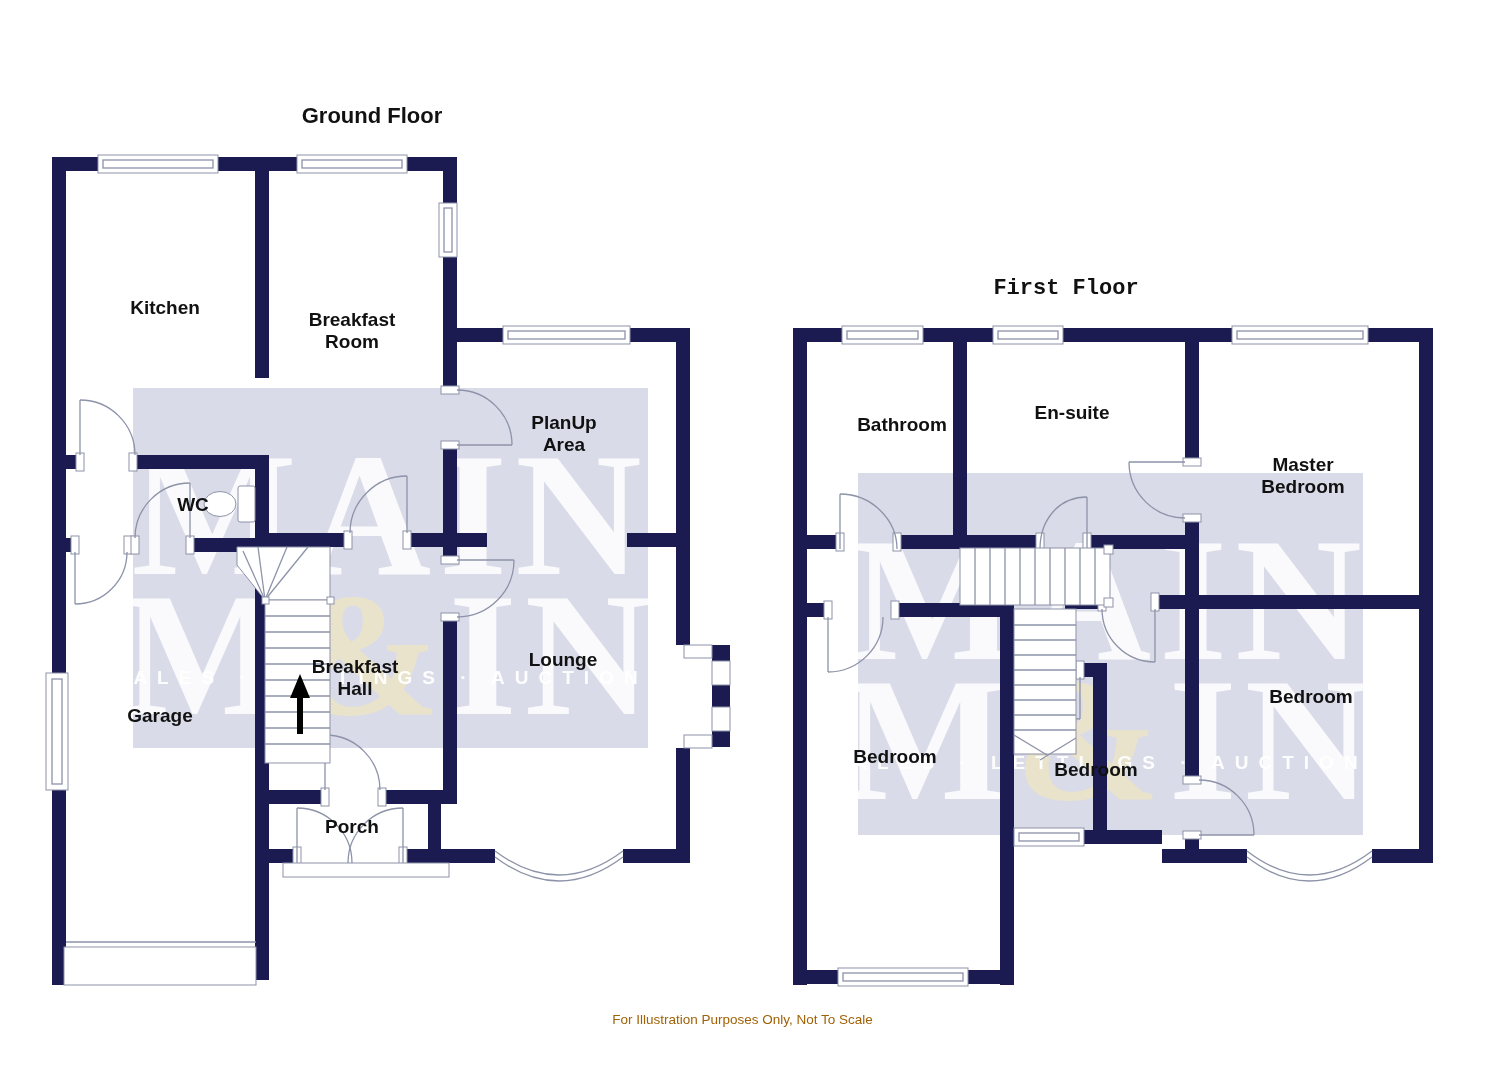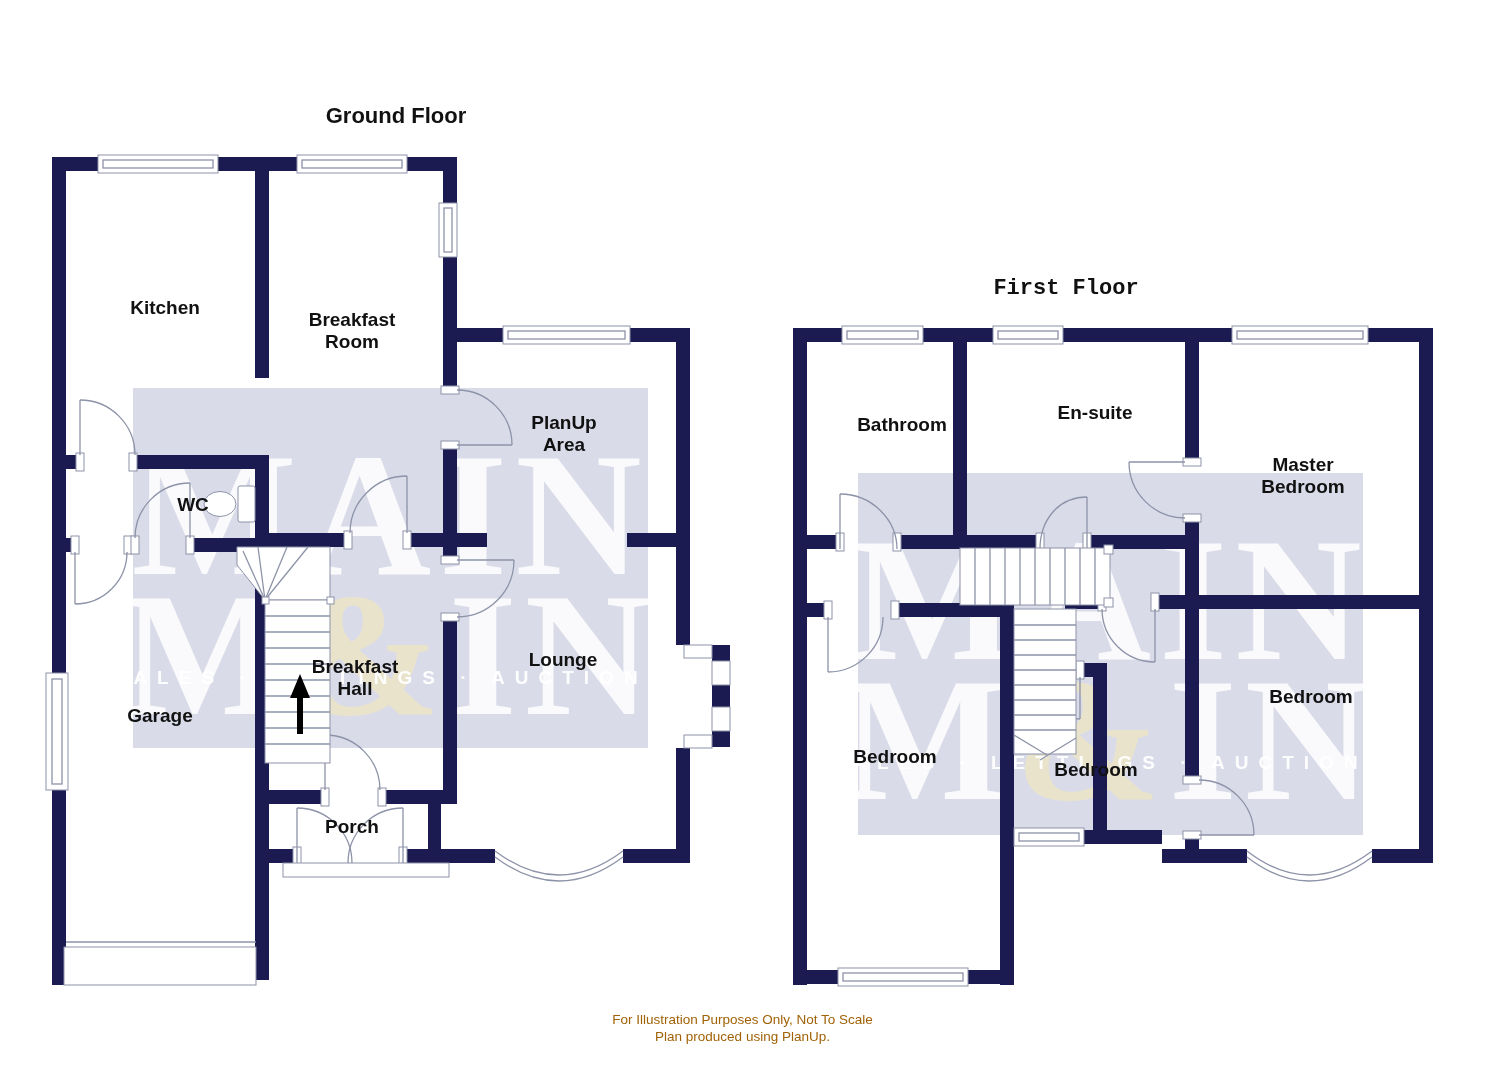--- a/index.html
+++ b/index.html
@@ -287,34 +287,33 @@
         <line class="thin" x1="1014" y1="685" x2="1076" y2="685"></line>
         <line class="thin" x1="1014" y1="700" x2="1076" y2="700"></line>
         <line class="thin" x1="1014" y1="715" x2="1076" y2="715"></line>
         <line class="thin" x1="1014" y1="730" x2="1076" y2="730"></line>
         <line class="thin" x1="1014" y1="735" x2="1047" y2="755"></line>
         <line class="thin" x1="1040" y1="760" x2="1076" y2="738"></line>
       </g>
     </g>
   </svg>
 
-  <div class="floor-title" style="left:396px;top:116px;">Ground Floor</div>
+  <div class="floor-title" style="left:372px;top:116px;">Ground Floor</div>
   <div class="floor-title" style="left:1066px;top:288px;font-family:Liberation Mono, monospace;">First Floor</div>
 
   <div class="room-label" style="left:165px;top:308px;text-align:right;">Kitchen</div>
   <div class="room-label" style="left:352px;top:331px;width:120px;">Breakfast Room</div>
   <div class="room-label" style="left:564px;top:434px;width:80px;">PlanUp Area</div>
   <div class="room-label" style="left:563px;top:660px;">Lounge</div>
   <div class="room-label" style="left:193px;top:505px;">WC</div>
   <div class="room-label" style="left:355px;top:678px;width:120px;">Breakfast Hall</div>
   <div class="room-label" style="left:160px;top:716px;">Garage</div>
   <div class="room-label" style="left:352px;top:827px;">Porch</div>
 
   <div class="room-label" style="left:902px;top:425px;">Bathroom</div>
-  <div class="room-label" style="left:1095px;top:413px;text-align:center;">En-suite</div>
+  <div class="room-label" style="left:1072px;top:413px;text-align:center;">En-suite</div>
   <div class="room-label" style="left:1303px;top:450px;width:140px;margin-top:26px;">Master Bedroom</div>
   <div class="room-label" style="left:895px;top:757px;">Bedroom</div>
   <div class="room-label" style="left:1096px;top:770px;">Bedroom</div>
   <div class="room-label" style="left:1311px;top:697px;">Bedroom</div>
 
   <div class="footer-line footer-small" style="top:1012px;">For Illustration Purposes Only, Not To Scale</div>
-  <div class="footer-line footer-small" style="top:1029px;">Plan produced using PlanUp.</div>
 </div>
 
 </body></html>

